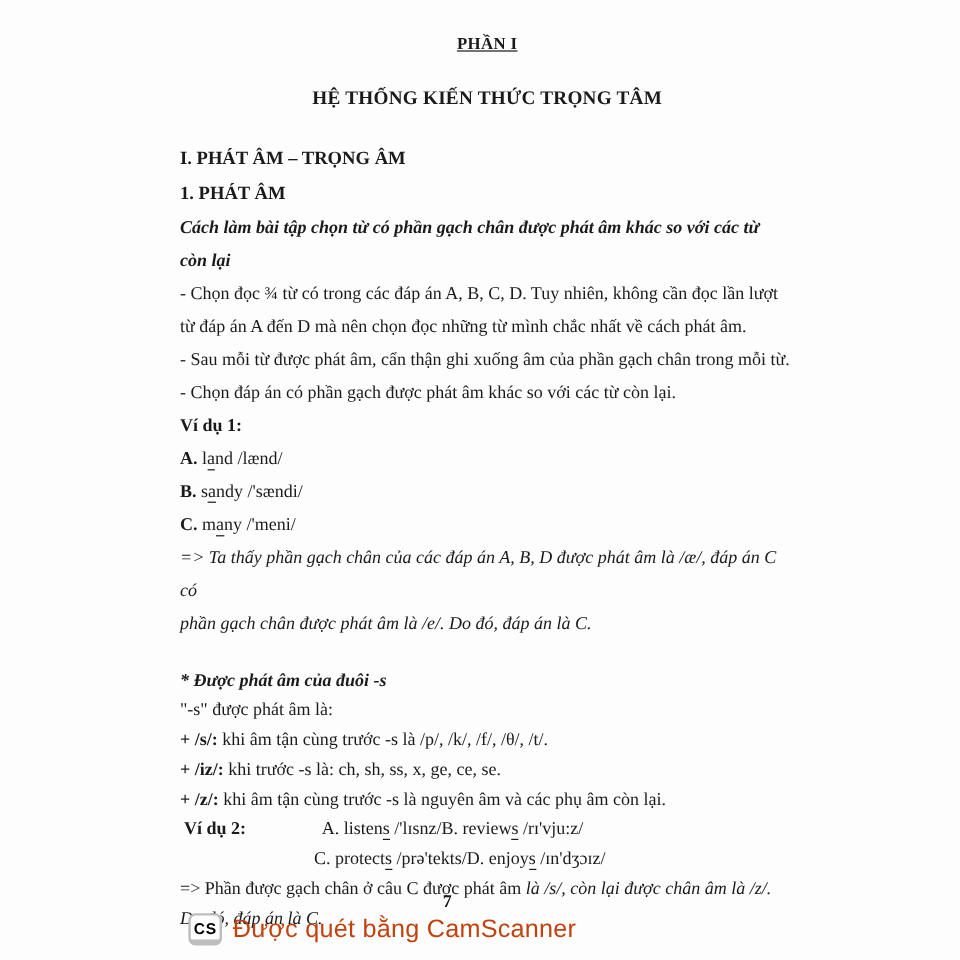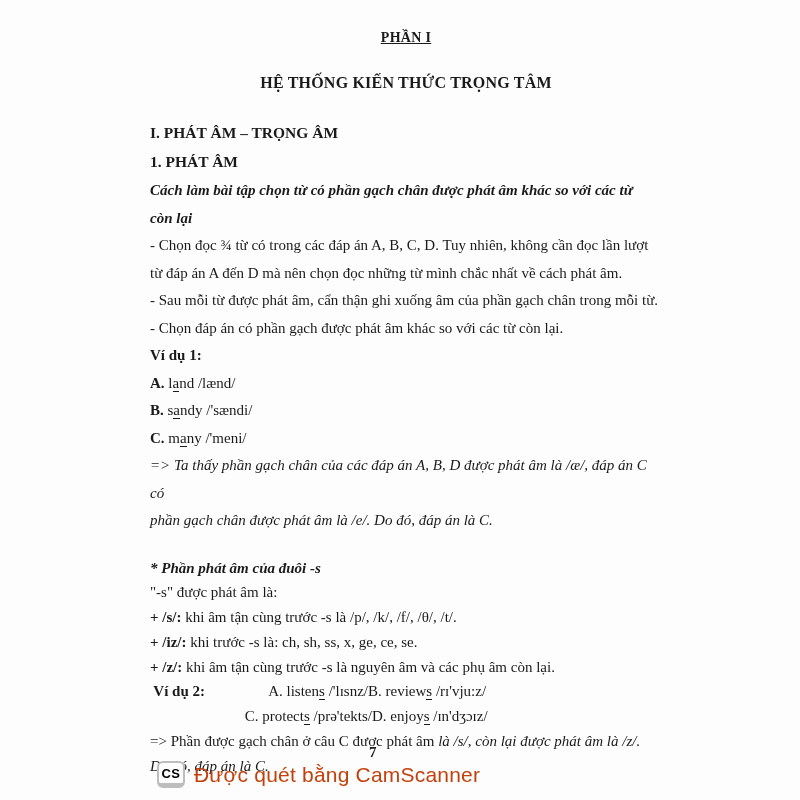--- a/index.html
+++ b/index.html
@@ -37,21 +37,21 @@
   .section-heading { font-size: 15.5px; font-weight: bold; margin-top: 31px; line-height: 20px; }
   .subsection-heading { font-size: 15.5px; font-weight: bold; margin-top: 9px; line-height: 20px; }
   .lead { margin-top: 5px; font-size: 15.2px; }
   .u { border-bottom: 1.4px solid #1a1a1a; padding-bottom: 0px; }
   .opt-row { display: flex; flex-direction: column; }
   .opt-row .col-a1 { width: 265px; }
   .ex2-row { display: flex; text-align: right; }
   .ex2-label { width: 55px; flex: none; }
   .ex2-spacer { width: 55px; flex: none; }
   .ex2-col1 { width: 163px; flex: none; }
-  .ex2-col1b { width: 163px; flex: none; margin-left: 4px; }
+  .ex2-col1b { width: 163px; flex: none; margin-left: 21px; }
   .gap-s { margin-top: 21px; }
   .gap-ed { margin-top: 24px; }
   .page-number {
     position: absolute;
     left: 369px;
     top: 744px;
     font-size: 15px;
     font-weight: bold;
     z-index: 2;
   }
@@ -130,21 +130,21 @@
         <span class="bold">C.</span>
         <span><span>m</span><span class="u">a</span><span>ny</span></span>
         <span>/'meni/</span>
       </div>
     </div>
 
     <div class="line it">=&gt; Ta thấy phần gạch chân của các đáp án A, B, D được phát âm là /æ/, đáp án C có</div>
     <div class="line it">phần gạch chân được phát âm là /e/. Do đó, đáp án là C.</div>
 
     <div class="tight">
-      <div class="line bi gap-s">* Phần phát âm của đuôi -s</div>
+      <div class="line bi gap-s">* Được phát âm của đuôi -s</div>
       <div class="line">"-s" được phát âm là:</div>
       <div class="line">
         <span class="bold">+ /s/:</span>
         <span>khi âm tận cùng trước -s là /p/, /k/, /f/, /θ/, /t/.</span>
       </div>
       <div class="line">
         <span class="bold">+ /iz/:</span>
         <span>khi trước -s là: ch, sh, ss, x, ge, ce, se.</span>
       </div>
       <div class="line">
@@ -174,21 +174,21 @@
           <span>/prə'tekts/</span>
         </div>
         <div>
           <span>D.</span>
           <span><span>enjoy</span><span class="u">s</span><span></span></span>
           <span>/ɪn'dʒɔɪz/</span>
         </div>
       </div>
 
       <div class="line">
-        <span>=&gt; Phần được gạch chân ở câu C được phát âm </span><span class="it">là /s/, còn lại được phát âm là /z/.</span>
+        <span>=&gt; Phần được gạch chân ở câu C được phát âm </span><span class="it">là /s/, còn lại được chân âm là /z/.</span>
       </div>
       <div class="line it">Do đó, đáp án là C.</div>
 
       <div class="line bi gap-ed">* Cách phát âm của đuôi -ed</div>
       <div class="line">"- ed" được phát âm là:</div>
     </div>
 
   </div>
 
   <div class="page-number">7</div>

